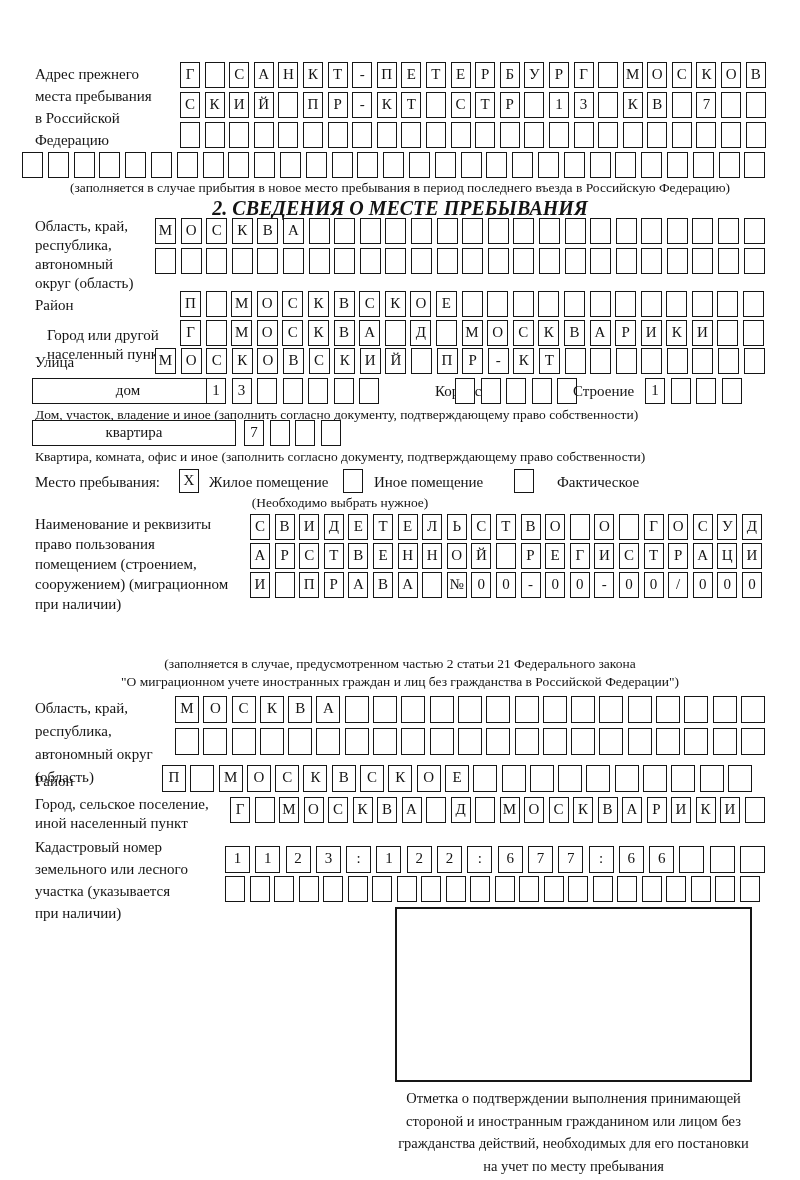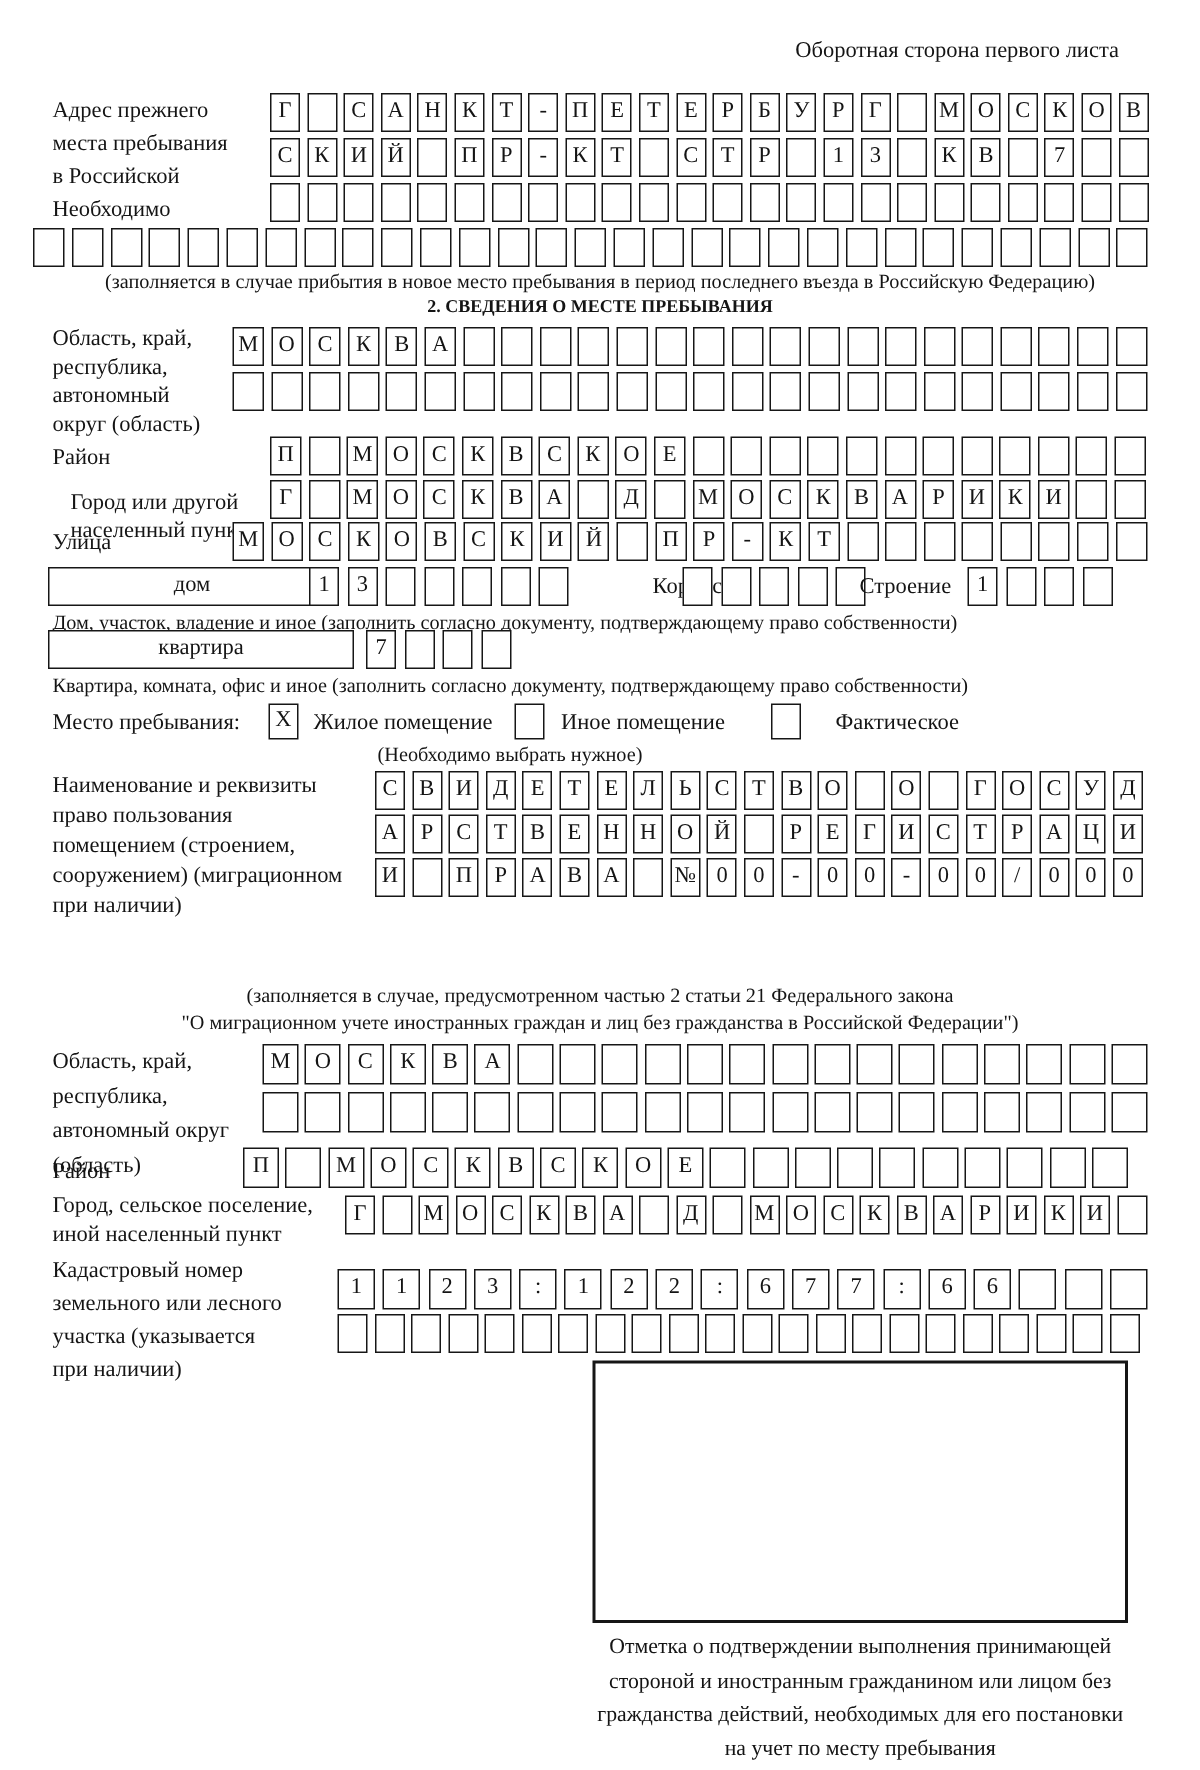--- a/index.html
+++ b/index.html
@@ -25,35 +25,34 @@
            text-align:center;font-size:15px;line-height:23px;background:#fff;}
   .checkbox{position:absolute;box-sizing:border-box;width:20px;height:24px;border:1.5px solid #161616;
             text-align:center;font-size:15px;line-height:21px;background:#fff;}
   .stampbox{position:absolute;box-sizing:border-box;border:2px solid #161616;background:#fff;}
 </style>
 </head>
 <body>
 
 <div class="page">
 
-  <div class="abs lbl" style="top:23px;right:54px;">Оборотная сторона первого листа</div>
 
   <div class="abs lbl" style="left:35px;top:63px;">
     <div>Адрес прежнего</div>
     <div>места пребывания</div>
     <div>в Российской</div>
-    <div>Необходимо</div>
+    <div>Федерацию</div>
   </div>
   <div class="cellrow p246" style="left:180px;top:62px;"><span class="cell">Г</span><span class="cell"></span><span class="cell">С</span><span class="cell">А</span><span class="cell">Н</span><span class="cell">К</span><span class="cell">Т</span><span class="cell">-</span><span class="cell">П</span><span class="cell">Е</span><span class="cell">Т</span><span class="cell">Е</span><span class="cell">Р</span><span class="cell">Б</span><span class="cell">У</span><span class="cell">Р</span><span class="cell">Г</span><span class="cell"></span><span class="cell">М</span><span class="cell">О</span><span class="cell">С</span><span class="cell">К</span><span class="cell">О</span><span class="cell">В</span></div>
   <div class="cellrow p246" style="left:180px;top:92px;"><span class="cell">С</span><span class="cell">К</span><span class="cell">И</span><span class="cell">Й</span><span class="cell"></span><span class="cell">П</span><span class="cell">Р</span><span class="cell">-</span><span class="cell">К</span><span class="cell">Т</span><span class="cell"></span><span class="cell">С</span><span class="cell">Т</span><span class="cell">Р</span><span class="cell"></span><span class="cell">1</span><span class="cell">3</span><span class="cell"></span><span class="cell">К</span><span class="cell">В</span><span class="cell"></span><span class="cell">7</span><span class="cell"></span><span class="cell"></span></div>
   <div class="cellrow p246" style="left:180px;top:122px;"><span class="cell"></span><span class="cell"></span><span class="cell"></span><span class="cell"></span><span class="cell"></span><span class="cell"></span><span class="cell"></span><span class="cell"></span><span class="cell"></span><span class="cell"></span><span class="cell"></span><span class="cell"></span><span class="cell"></span><span class="cell"></span><span class="cell"></span><span class="cell"></span><span class="cell"></span><span class="cell"></span><span class="cell"></span><span class="cell"></span><span class="cell"></span><span class="cell"></span><span class="cell"></span><span class="cell"></span></div>
   <div class="cellrow p258" style="left:22px;top:152px;"><span class="cell"></span><span class="cell"></span><span class="cell"></span><span class="cell"></span><span class="cell"></span><span class="cell"></span><span class="cell"></span><span class="cell"></span><span class="cell"></span><span class="cell"></span><span class="cell"></span><span class="cell"></span><span class="cell"></span><span class="cell"></span><span class="cell"></span><span class="cell"></span><span class="cell"></span><span class="cell"></span><span class="cell"></span><span class="cell"></span><span class="cell"></span><span class="cell"></span><span class="cell"></span><span class="cell"></span><span class="cell"></span><span class="cell"></span><span class="cell"></span><span class="cell"></span><span class="cell"></span></div>
   <div class="abs small center" style="top:180px;">(заполняется в случае прибытия в новое место пребывания в период последнего въезда в Российскую Федерацию)</div>
 
-  <div class="abs bold center" style="top:197px;font-size:12px;">2. СВЕДЕНИЯ О МЕСТЕ ПРЕБЫВАНИЯ</div>
+  <div class="abs bold center" style="top:197px;font-size:20px;font-style:italic;">2. СВЕДЕНИЯ О МЕСТЕ ПРЕБЫВАНИЯ</div>
 
   <div class="abs lbl19" style="left:35px;top:217px;">
     <div>Область, край,</div>
     <div>республика,</div>
     <div>автономный</div>
     <div>округ (область)</div>
   </div>
   <div class="cellrow p256" style="left:155px;top:218px;"><span class="cell">М</span><span class="cell">О</span><span class="cell">С</span><span class="cell">К</span><span class="cell">В</span><span class="cell">А</span><span class="cell"></span><span class="cell"></span><span class="cell"></span><span class="cell"></span><span class="cell"></span><span class="cell"></span><span class="cell"></span><span class="cell"></span><span class="cell"></span><span class="cell"></span><span class="cell"></span><span class="cell"></span><span class="cell"></span><span class="cell"></span><span class="cell"></span><span class="cell"></span><span class="cell"></span><span class="cell"></span></div>
   <div class="cellrow p256" style="left:155px;top:248px;"><span class="cell"></span><span class="cell"></span><span class="cell"></span><span class="cell"></span><span class="cell"></span><span class="cell"></span><span class="cell"></span><span class="cell"></span><span class="cell"></span><span class="cell"></span><span class="cell"></span><span class="cell"></span><span class="cell"></span><span class="cell"></span><span class="cell"></span><span class="cell"></span><span class="cell"></span><span class="cell"></span><span class="cell"></span><span class="cell"></span><span class="cell"></span><span class="cell"></span><span class="cell"></span><span class="cell"></span></div>
 

